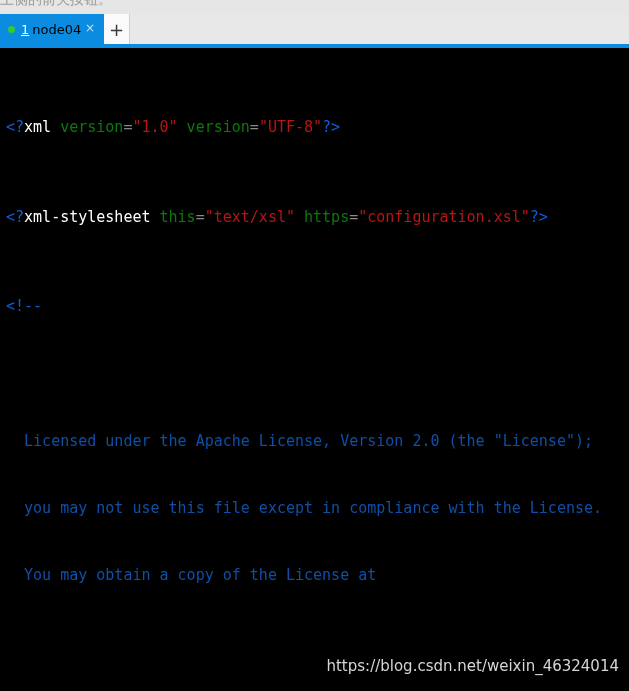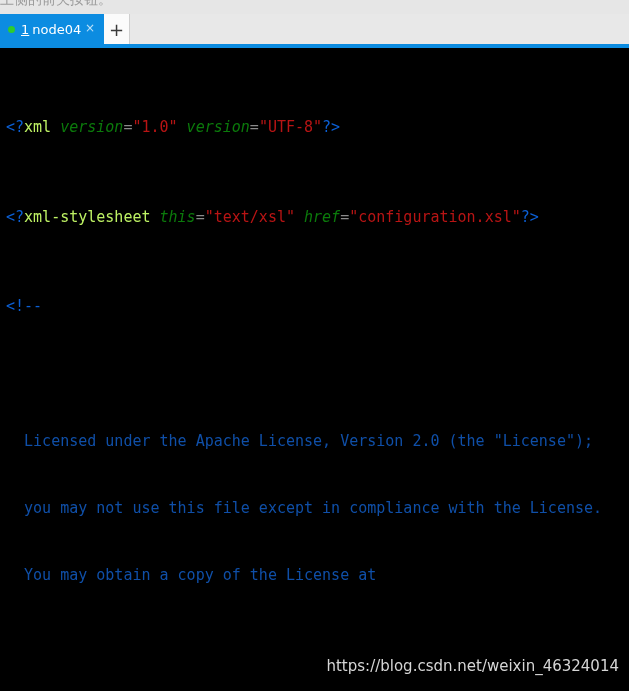--- a/index.html
+++ b/index.html
@@ -75,21 +75,21 @@
   .tab-index {
     font-family: "DejaVu Sans", sans-serif;
     font-size: 13px;
     color: #ffffff;
     text-decoration: underline;
     margin-right: 3px;
   }
   .tab-label {
     font-family: "DejaVu Sans", sans-serif;
     font-size: 13px;
-    color: #ffffff;
+    color: #000000;
     white-space: nowrap;
   }
   .tab-close {
     position: absolute;
     right: 9px;
     top: 7px;
     font-family: "DejaVu Sans", sans-serif;
     font-size: 12px;
     color: #bfe2f8;
     line-height: 14px;
@@ -137,22 +137,22 @@
     font-family: "DejaVu Sans Mono", monospace;
     font-size: 15px;
     line-height: 22.4px;
     white-space: pre;
     letter-spacing: 0px;
   }
   .line { height: 22.4px; }
 
   
   .pi       { color: #0b5fd4; }   
-  .pitag    { color: #bef264; }   
-  .attr     { color: #0b7a0b; font-style: italic; }   
+  .pitag    { color: #ffffff; }   
+  .attr     { color: #0b7a0b; }   
   .eq       { color: #8a8a8a; }
   .str      { color: #b81414; }   
   .comment  { color: #0f4fa8; }   
   .cdelim   { color: #0b5fd4; }
 
   .watermark {
     position: absolute;
     right: 10px;
     bottom: 16px;
     font-family: "DejaVu Sans", sans-serif;
@@ -179,21 +179,21 @@
     </div>
     <div class="tab-new">+</div>
   </div>
   <div class="tab-underline"></div>
 
   <div class="terminal">
     <div class="code">
 
       <div class="line"><span class="pi">&lt;?</span><span class="pitag">xml</span><span class="attr"> version</span><span class="eq">=</span><span class="str">"1.0"</span><span class="attr"> version</span><span class="eq">=</span><span class="str">"UTF-8"</span><span class="pi">?&gt;</span></div>
 
-      <div class="line"><span class="pi">&lt;?</span><span class="pitag">xml-stylesheet</span><span class="attr"> this</span><span class="eq">=</span><span class="str">"text/xsl"</span><span class="attr"> href</span><span class="eq">=</span><span class="str">"configuration.xsl"</span><span class="pi">?&gt;</span></div>
+      <div class="line"><span class="pi">&lt;?</span><span class="pitag">xml-stylesheet</span><span class="attr"> this</span><span class="eq">=</span><span class="str">"text/xsl"</span><span class="attr"> https</span><span class="eq">=</span><span class="str">"configuration.xsl"</span><span class="pi">?&gt;</span></div>
 
       <div class="line"><span class="cdelim">&lt;!--</span></div>
       <div class="line"> </div>
       <div class="line comment">  Licensed under the Apache License, Version 2.0 (the "License");</div>
       <div class="line comment">  you may not use this file except in compliance with the License.</div>
       <div class="line comment">  You may obtain a copy of the License at</div>
       <div class="line"> </div>
       
       
       

